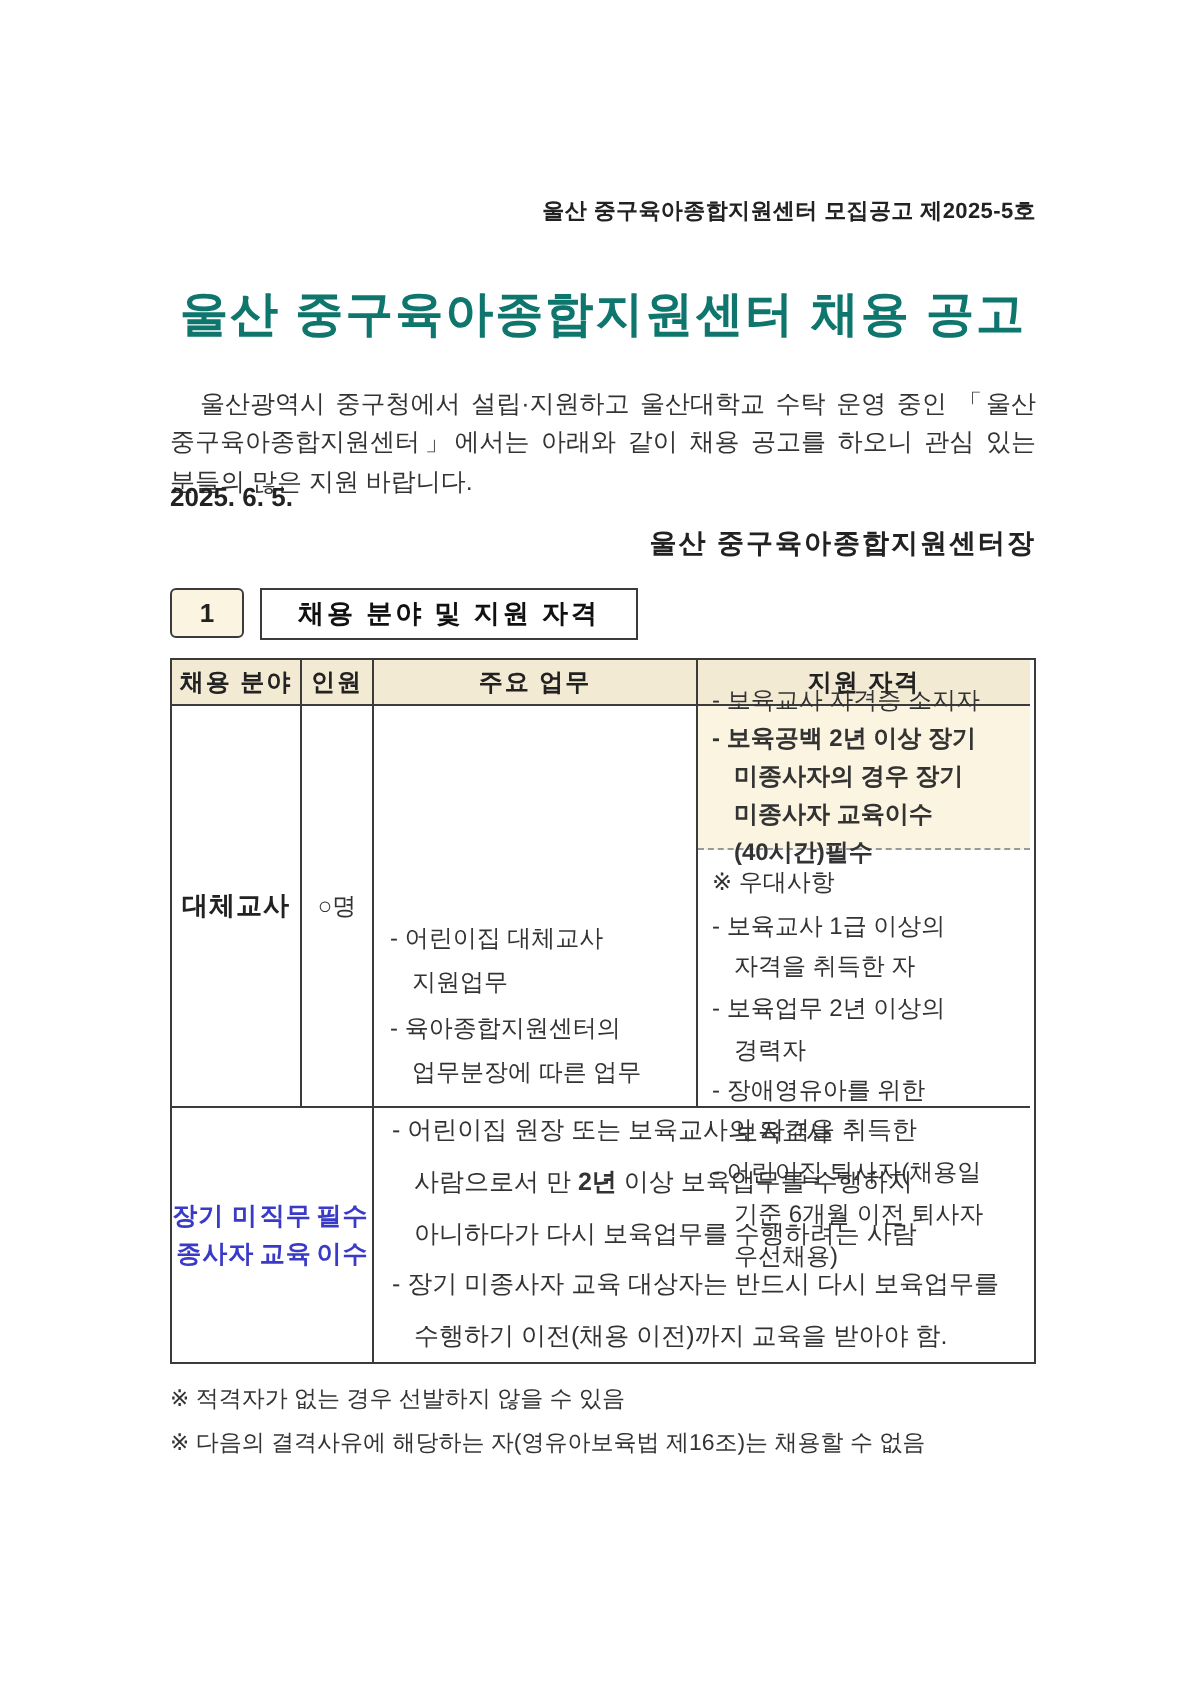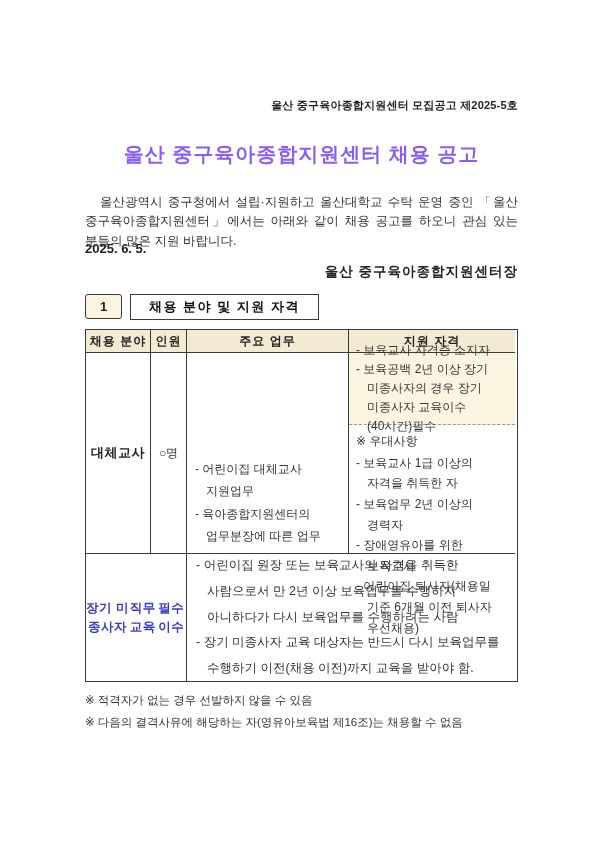--- a/index.html
+++ b/index.html
@@ -19,21 +19,21 @@
   .page{position:relative;width:600px;height:849px;background:#fff;overflow:hidden;}
   .content{position:absolute;left:85px;top:0;width:433px;}
 
   .notice-no{
     position:absolute;top:98px;left:0;width:433px;
     text-align:right;font-size:11px;font-weight:bold;color:#222;
     letter-spacing:0.2px;
   }
   .doc-title{
     position:absolute;top:141px;left:0;width:433px;
-    text-align:center;font-size:20px;font-weight:bold;color:#8b5cf6;
+    text-align:center;font-size:24px;font-weight:bold;color:#0f766e;
     letter-spacing:1px;
   }
   .intro{
     position:absolute;top:193px;left:0;width:433px;
     font-size:12.5px;line-height:1.55;text-align:justify;
     text-indent:1.2em;color:#333;word-break:keep-all;
   }
   .doc-date{
     position:absolute;top:241px;left:0;width:433px;
     text-align:left;font-size:13px;font-weight:bold;color:#222;
@@ -101,21 +101,21 @@
     display:flex;flex-direction:row;align-items:center;justify-content:center;
     color:var(--accent-blue);font-weight:bold;font-size:12.5px;line-height:1.5;
     text-align:center;letter-spacing:0.5px;
   }
   .row2-right{
     grid-column:3 / 5;
     display:flex;flex-direction:column;justify-content:center;
     padding:8px 9px;line-height:2.05;word-break:keep-all;font-size:12.5px;
   }
   .bullet-line{padding-left:11px;text-indent:-11px;}
-  .bold{font-weight:normal;}
+  .bold{font-weight:bold;}
   .pref-title{margin-bottom:1px;}
 
   .notes{
     position:absolute;top:689px;left:0;width:460px;
     font-size:11.5px;line-height:1.95;color:#333;word-break:keep-all;
   }
 </style>
 </head>
 <body>
 

